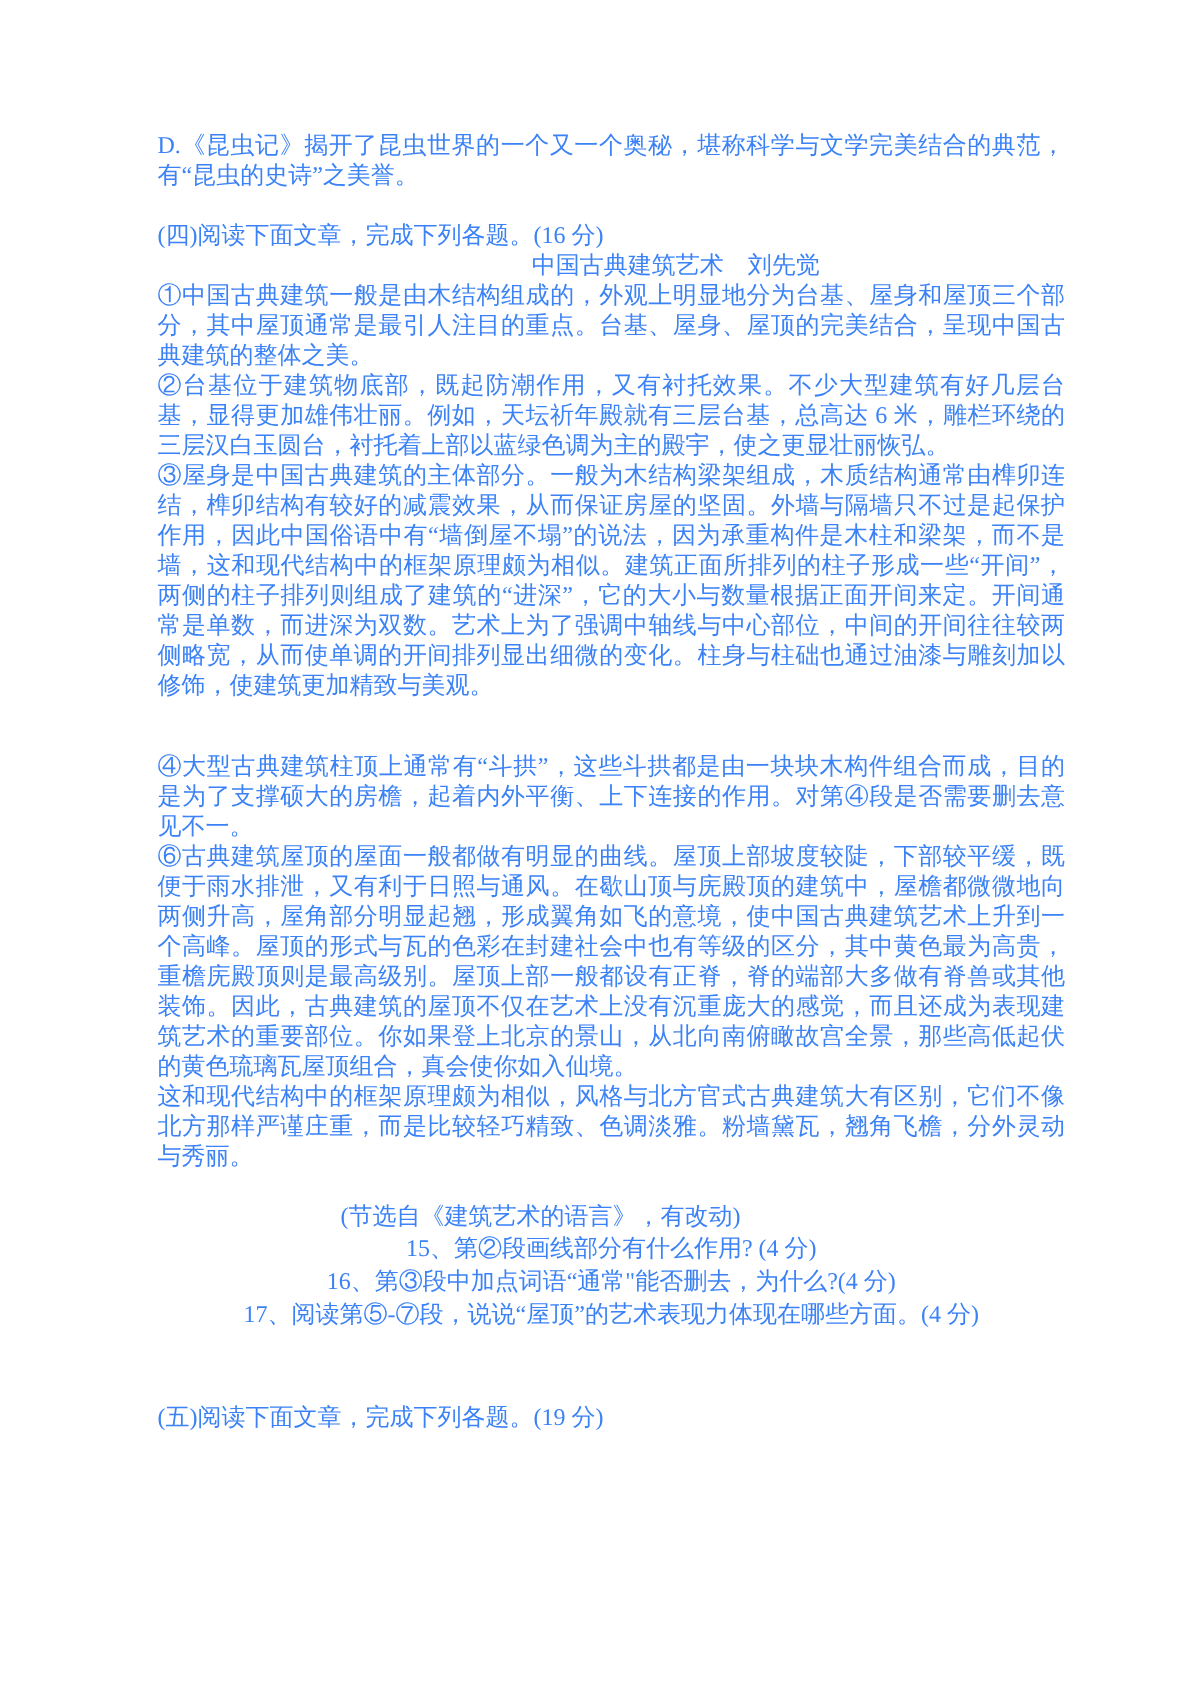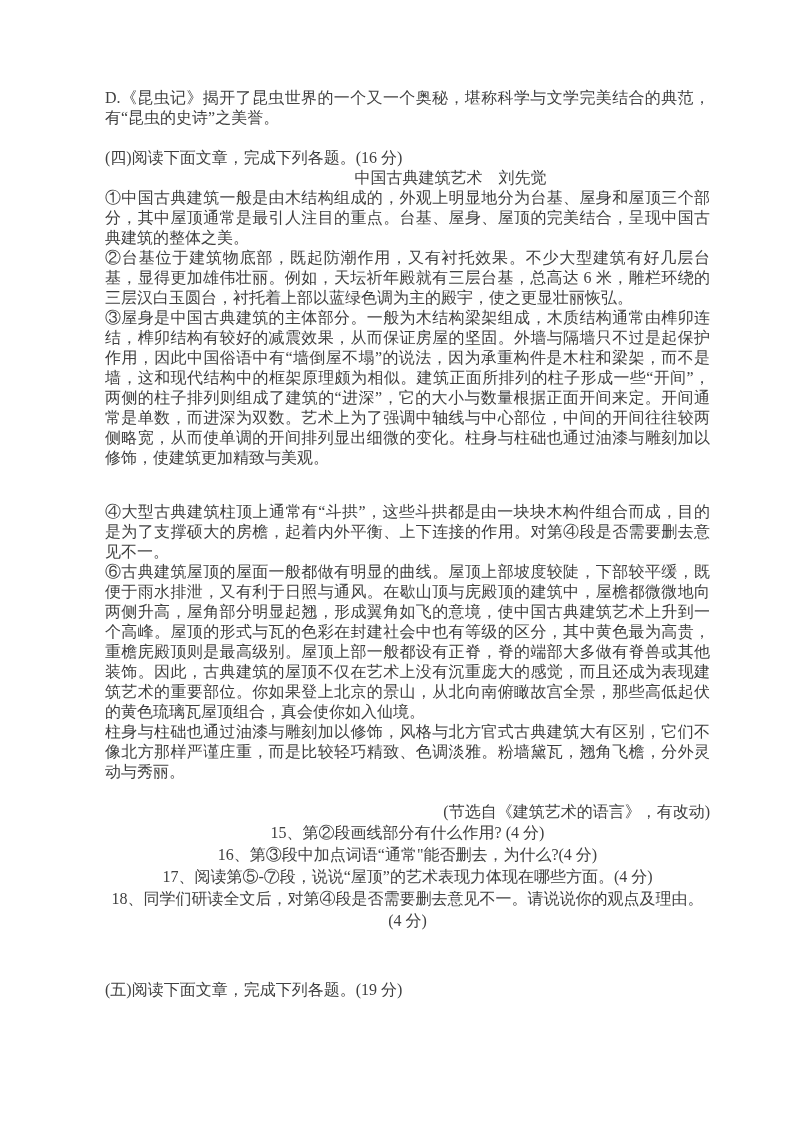--- a/index.html
+++ b/index.html
@@ -3,37 +3,37 @@
 <meta charset="utf-8">
 <style>
   html, body { margin: 0; padding: 0; background: #ffffff; }
   .page {
     position: relative;
     width: 794px;
     height: 1123px;
     box-sizing: border-box;
     padding: 88px 84px 0 105px;
     background: #ffffff;
-    color: #404040;
+    color: #3b82f6;
     font-family: "Liberation Serif", "DejaVu Serif", serif;
     font-size: 16px;
     line-height: 20px;
     overflow: hidden;
   }
   .para {
     margin: 0;
     text-align: justify;
     word-break: break-all;
   }
   .article-title {
     text-align: center;
     padding-left: 86px;
   }
   .source-note {
-    text-align: right;
+    text-align: left;
     padding-left: 122px;
     margin-top: 20px;
   }
   .question { line-height: 22px; text-align: center; }
   .gap-top-50 { margin-top: 20px; }
   .gap-top-48 { margin-top: 48px; }
   .spacer-34 { height: 34px; }
 </style>
 </head>
 <body>
@@ -52,26 +52,25 @@
 
   <p class="para">③屋身是中国古典建筑的主体部分。一般为木结构梁架组成，木质结构通常由榫卯连结，榫卯结构有较好的减震效果，从而保证房屋的坚固。外墙与隔墙只不过是起保护作用，因此中国俗语中有“墙倒屋不塌”的说法，因为承重构件是木柱和梁架，而不是墙，这和现代结构中的框架原理颇为相似。建筑正面所排列的柱子形成一些“开间”，两侧的柱子排列则组成了建筑的“进深”，它的大小与数量根据正面开间来定。开间通常是单数，而进深为双数。艺术上为了强调中轴线与中心部位，中间的开间往往较两侧略宽，从而使单调的开间排列显出细微的变化。柱身与柱础也通过油漆与雕刻加以修饰，使建筑更加精致与美观。</p>
 
   <div class="spacer-34"></div>
 
   <p class="para">④大型古典建筑柱顶上通常有“斗拱”，这些斗拱都是由一块块木构件组合而成，目的是为了支撑硕大的房檐，起着内外平衡、上下连接的作用。对第④段是否需要删去意见不一。</p>
 
 
   <p class="para">⑥古典建筑屋顶的屋面一般都做有明显的曲线。屋顶上部坡度较陡，下部较平缓，既便于雨水排泄，又有利于日照与通风。在歇山顶与庑殿顶的建筑中，屋檐都微微地向两侧升高，屋角部分明显起翘，形成翼角如飞的意境，使中国古典建筑艺术上升到一个高峰。屋顶的形式与瓦的色彩在封建社会中也有等级的区分，其中黄色最为高贵，重檐庑殿顶则是最高级别。屋顶上部一般都设有正脊，脊的端部大多做有脊兽或其他装饰。因此，古典建筑的屋顶不仅在艺术上没有沉重庞大的感觉，而且还成为表现建筑艺术的重要部位。你如果登上北京的景山，从北向南俯瞰故宫全景，那些高低起伏的黄色琉璃瓦屋顶组合，真会使你如入仙境。</p>
 
-  <p class="para">柱身与柱础也通过油漆与雕刻加以修饰，风格与北方官式古典建筑大有区别，它们不像北方那样严谨庄重，而是比较轻巧精致、色调淡雅。粉墙黛瓦，翘角飞檐，分外灵动与秀丽。</p>
+  <p class="para">这和现代结构中的框架原理颇为相似，风格与北方官式古典建筑大有区别，它们不像北方那样严谨庄重，而是比较轻巧精致、色调淡雅。粉墙黛瓦，翘角飞檐，分外灵动与秀丽。</p>
 
   <p class="para source-note">(节选自《建筑艺术的语言》，有改动)</p>
 
   <div>
     <p class="para question">15、第②段画线部分有什么作用? (4 分)</p>
     <p class="para question">16、第③段中加点词语“通常"能否删去，为什么?(4 分)</p>
     <p class="para question">17、阅读第⑤-⑦段，说说“屋顶”的艺术表现力体现在哪些方面。(4 分)</p>
-    <p class="para question">18、同学们研读全文后，对第④段是否需要删去意见不一。请说说你的观点及理由。(4 分)</p>
   </div>
 
   <p class="para gap-top-48">(五)阅读下面文章，完成下列各题。(19 分)</p>
 
 </div>
 
 </body></html>

